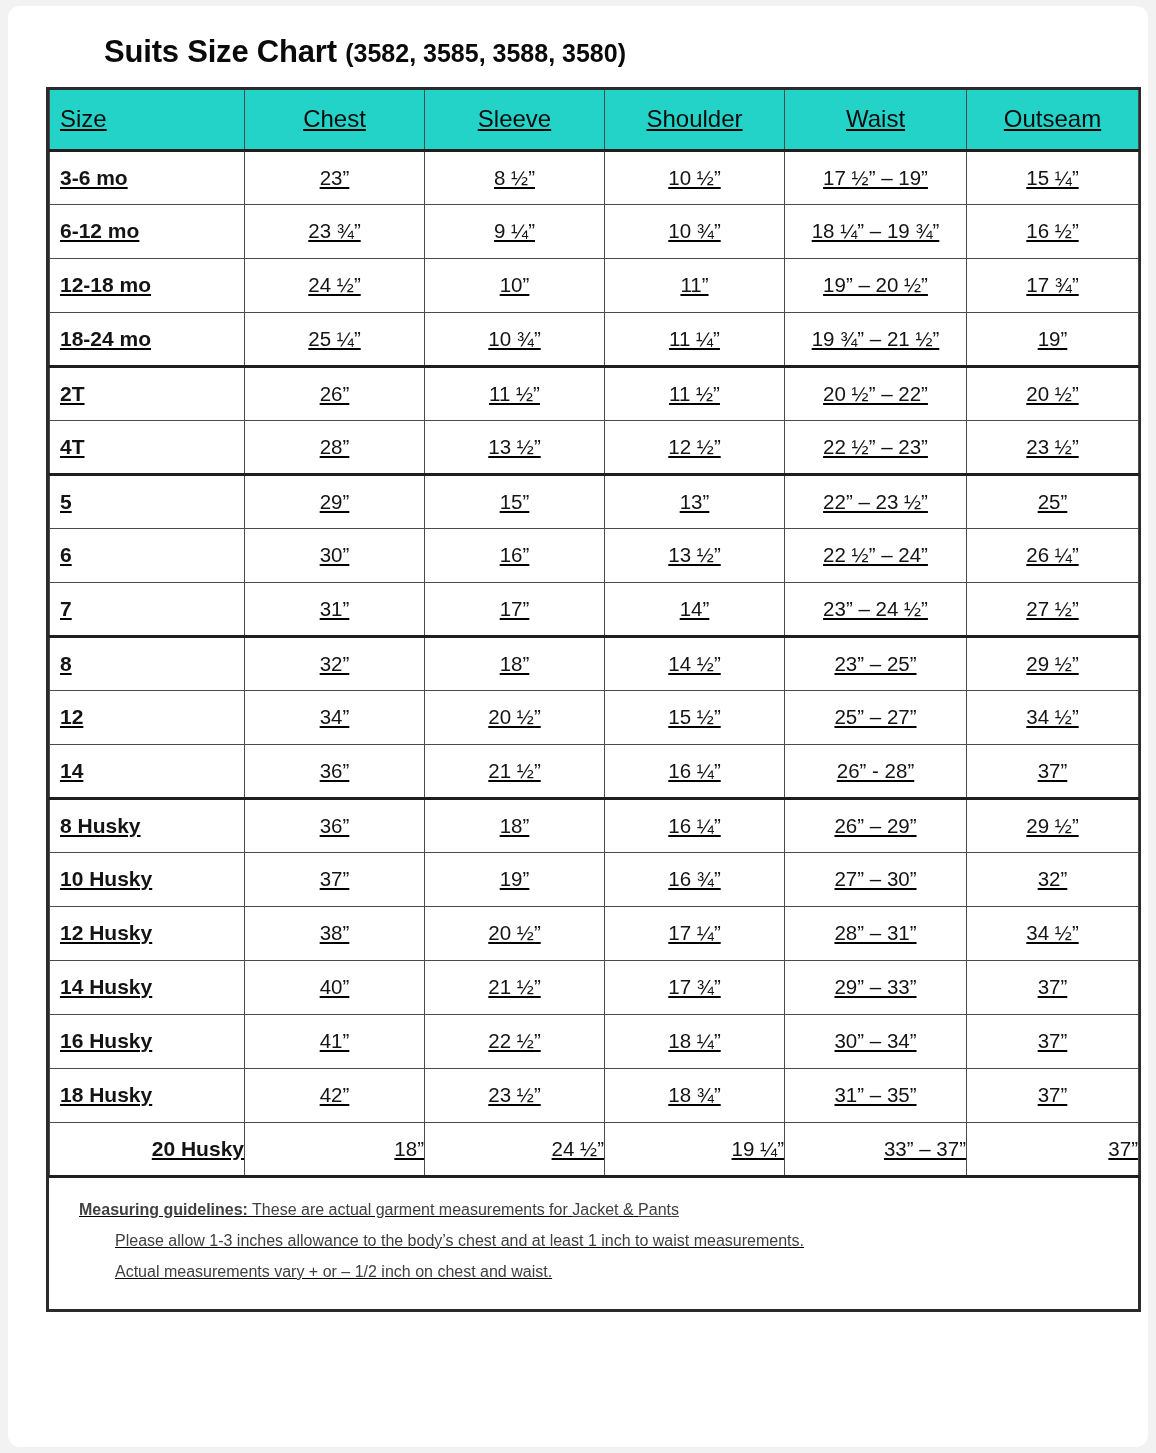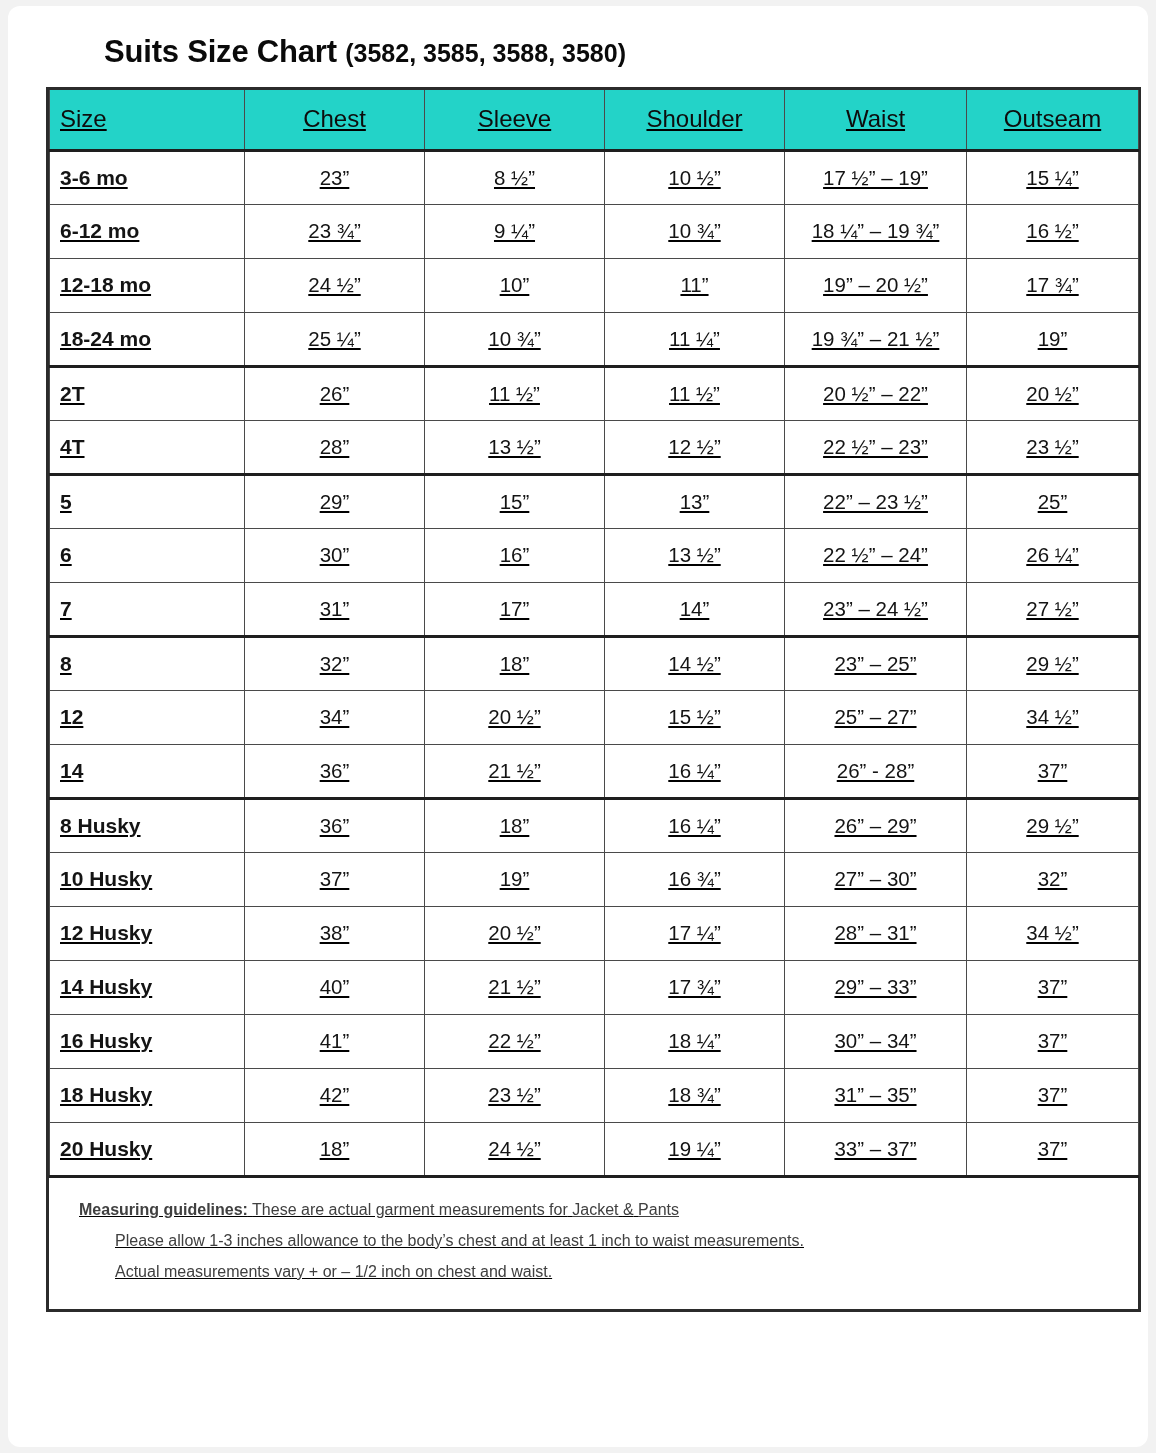--- a/index.html
+++ b/index.html
@@ -82,20 +82,21 @@
     text-align: left;
     padding-left: 10px;
     font-weight: bold;
     font-size: 21px;
   }
   table.size-table tr.thick-top > td {
     border-top: 3px solid #1e1e1e;
   }
   table.size-table tbody tr:last-child > td {
     border-bottom: 3px solid #1e1e1e;
+    text-align: right;
   }
   table.size-table col.c-size     { width: 195px; }
   table.size-table col.c-chest    { width: 180px; }
   table.size-table col.c-sleeve   { width: 180px; }
   table.size-table col.c-shoulder { width: 180px; }
   table.size-table col.c-waist    { width: 182px; }
   table.size-table col.c-outseam  { width: 172px; }
 
   #notes {
     padding: 16px 0 22px 0;

